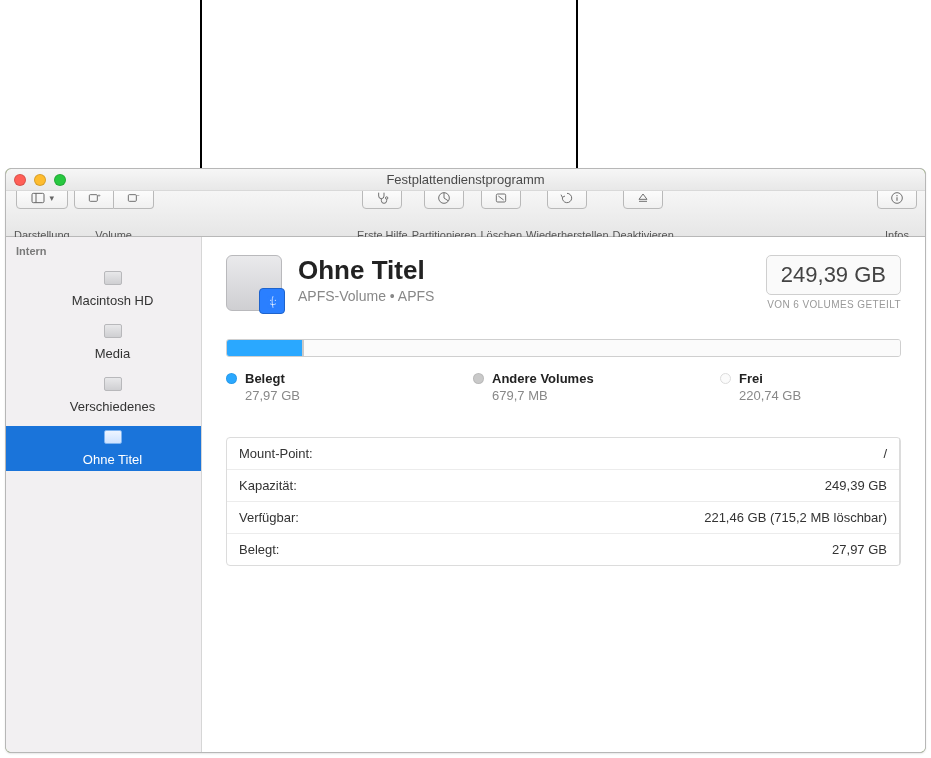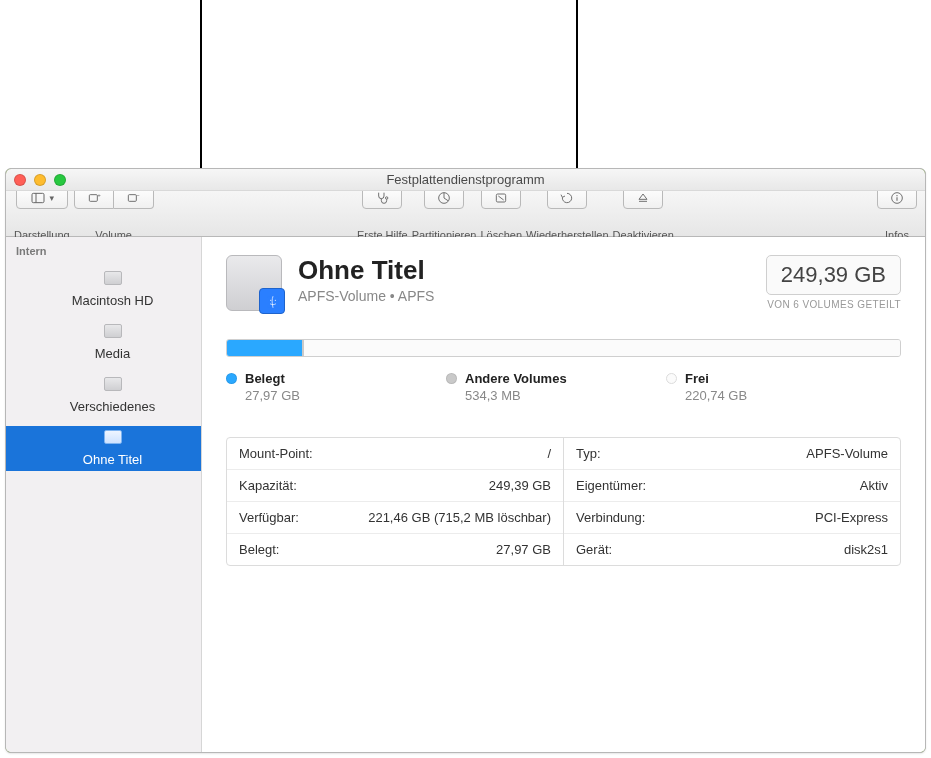--- a/index.html
+++ b/index.html
@@ -153,21 +153,21 @@
 
   .usage-bar {
     height:18px; border:1px solid #cfcfcf; border-radius:3px; background:#fafafa;
     display:flex; overflow:hidden; margin-bottom:14px;
   }
   .usage-seg { height:100%; }
   .seg-used { background:#2aa8ff; }
   .seg-other{ background:#c9c9c9;}
   .seg-free { background:#fbfbfb;}
 
-  .legend { display:flex; gap:60px; margin-bottom:34px; flex-wrap:wrap;}
+  .legend { display:flex; gap:87px; margin-bottom:34px; flex-wrap:wrap;}
   .legend-item { min-width:160px;}
   .legend-top{ display:flex; align-items:center; gap:8px; font-weight:600; font-size:13px;}
   .swatch{ width:11px; height:11px; border-radius:50%; border:1px solid rgba(0,0,0,0.08);}
   .sw-used{background:#2aa8ff;} .sw-other{background:#c9c9c9;} .sw-free{background:#fbfbfb; border-color:#dcdcdc;}
   .legend-val{ color:#888; font-size:13px; margin-left:19px; margin-top:2px;}
 
   .detail-grid{
     border:1px solid #dcdcdc; border-radius:4px; display:flex;
   }
   .detail-col{ flex:1;}
@@ -359,21 +359,21 @@
               <span class="swatch sw-used"></span>
               <span>Belegt</span>
             </div>
           <div class="legend-val">27,97 GB</div>
         </div>
         <div class="legend-item">
           <div class="legend-top">
               <span class="swatch sw-other"></span>
               <span>Andere Volumes</span>
             </div>
-          <div class="legend-val">534,3 MB</div>
+          <div class="legend-val">679,7 MB</div>
         </div>
         <div class="legend-item">
           <div class="legend-top">
               <span class="swatch sw-free"></span>
               <span>Frei</span>
             </div>
           <div class="legend-val">220,74 GB</div>
         </div>
       </div>
 
@@ -389,37 +389,19 @@
             </div>
             <div class="detail-row">
               <span class="k">Verfügbar:</span>
               <span class="v">221,46 GB (715,2 MB löschbar)</span>
             </div>
             <div class="detail-row">
               <span class="k">Belegt:</span>
               <span class="v">27,97 GB</span>
             </div>
           </div>
-        <div class="detail-col" id="details-right">
-            <div class="detail-row">
-              <span class="k">Typ:</span>
-              <span class="v">APFS-Volume</span>
-            </div>
-            <div class="detail-row">
-              <span class="k">Eigentümer:</span>
-              <span class="v">Aktiv</span>
-            </div>
-            <div class="detail-row">
-              <span class="k">Verbindung:</span>
-              <span class="v">PCI-Express</span>
-            </div>
-            <div class="detail-row">
-              <span class="k">Gerät:</span>
-              <span class="v">disk2s1</span>
-            </div>
-          </div>
       </div>
 
     </div>
 
   </div>
 
 </div>
 
 </body></html>

